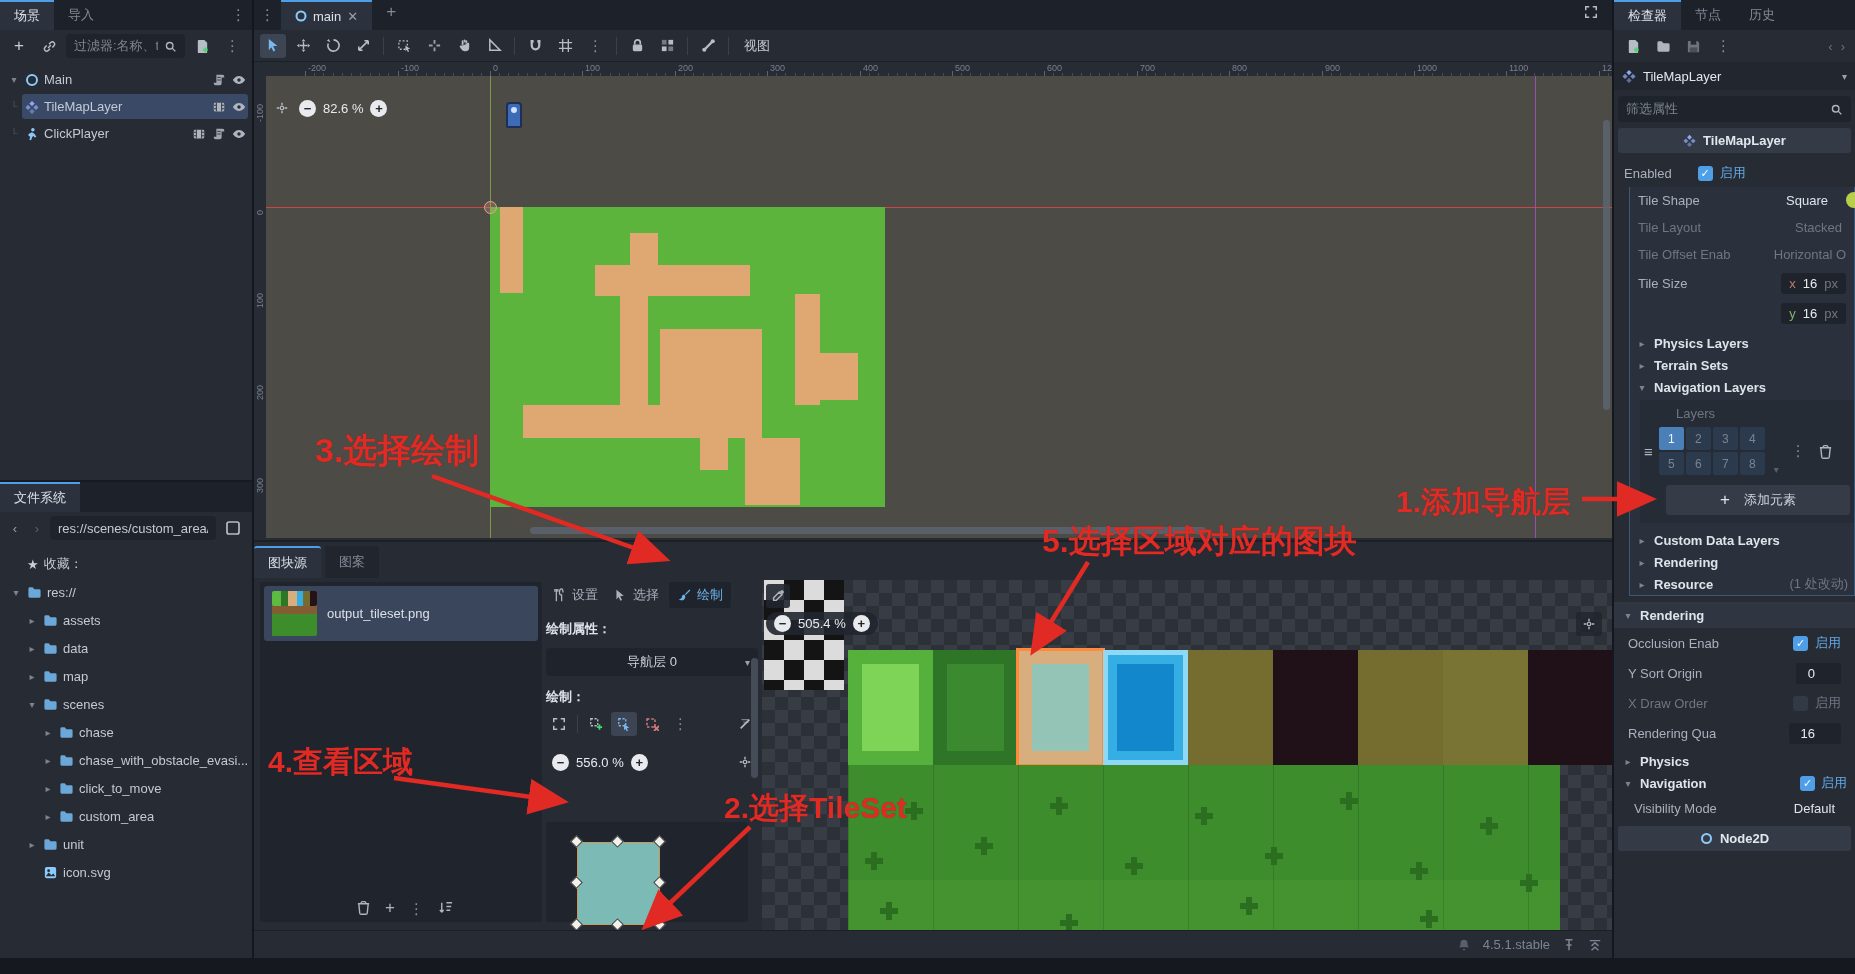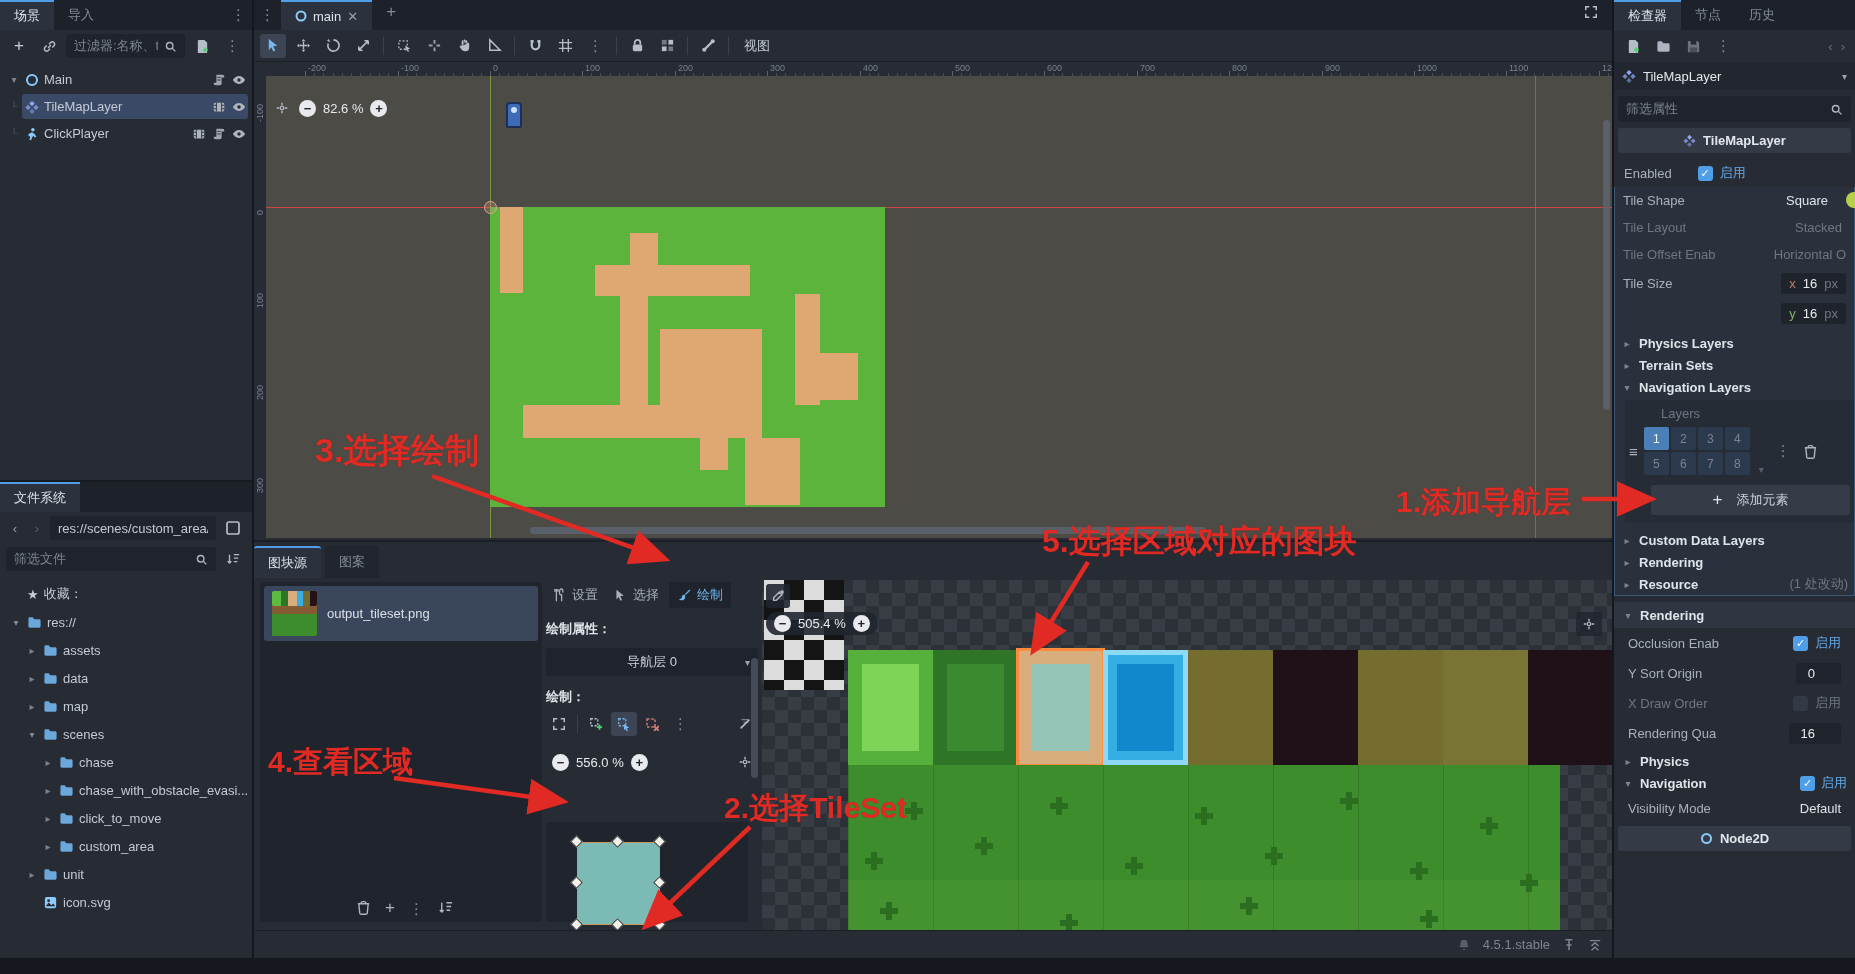--- a/index.html
+++ b/index.html
@@ -302,33 +302,20 @@
     </div>
     <div class="toolbar" style="height:32px">
       <span class="tbtn" style="width:18px;color:#9aa1ad">‹</span>
       <span class="tbtn" style="width:18px;color:#5b626d">›</span>
       <div class="input" style="flex:1;min-width:0;color:#c4cad4">
         <span class="ph">res://scenes/custom_area/</span>
       </div>
       <span class="tbtn">
           <svg width="14" height="14">
             <rect x="1" y="1" width="12" height="12" rx="2" fill="none" stroke="currentColor" stroke-width="1.7"></rect>
-          </svg>
-        </span>
-    </div>
-    <div class="toolbar" style="height:30px;background:transparent">
-      <div class="input" style="flex:1;min-width:0">
-        <span class="ph">筛选文件</span>
-        <svg width="13" height="13" class="icon">
-            <use href="#i-search"></use>
-          </svg>
-      </div>
-      <span class="tbtn">
-          <svg width="14" height="14">
-            <use href="#i-sort"></use>
           </svg>
         </span>
     </div>
     <div style="padding-top:6px" id="fs-tree">
         <div class="treerow" style="padding-left: 10px; height: 28px;">
           <span class="chev"></span>
           <span style="color: rgb(200, 205, 214);">★</span>
           <span style="white-space: nowrap; overflow: hidden;">收藏：</span>
         </div>
         <div class="treerow" style="padding-left: 10px; height: 28px;">
@@ -1006,21 +993,21 @@
 
     <div style="padding:4px 0 0 0;position:relative">
       <div style="display:flex;align-items:center;height:28px;padding:0 10px">
         <span class="proplabel">Enabled</span>
         <span style="margin-left:26px;display:flex;align-items:center;gap:7px">
           <span class="checkbox">✓</span>
           <span class="bluetxt">启用</span>
         </span>
       </div>
 
-      <div style="margin-left:0;border:1px solid #3d5877;border-top:none;background:#2b313c;position:relative">
+      <div style="margin-left:15px;border:1px solid #3d5877;border-top:none;background:#2b313c;position:relative">
         <div style="display:flex;align-items:center;height:27px;padding:0 8px;position:relative">
           <span class="proplabel">Tile Shape</span>
           <span style="margin-left:auto;margin-right:18px;color:#dfe4ea">Square</span>
           <span class="abs" style="right:-8px;top:5px;width:16px;height:16px;border-radius:50%;background:#b8cf4c"></span>
         </div>
         <div style="display:flex;align-items:center;height:27px;padding:0 8px">
           <span class="propgray">Tile Layout</span>
           <span class="propgray" style="margin-left:auto;margin-right:4px">Stacked</span>
         </div>
         <div style="display:flex;align-items:center;height:27px;padding:0 8px">
@@ -1127,21 +1114,21 @@
           <span>Physics</span>
         </div>
       <div class="grouprow" style="padding:0 8px">
           <span class="chev">▾</span>
           <span>Navigation</span>
         <span style="margin-left:auto;display:flex;align-items:center;gap:6px;font-weight:normal">
           <span class="checkbox">✓</span>
           <span class="bluetxt" style="white-space:nowrap">启用</span>
         </span>
       </div>
-      <div style="display:flex;align-items:center;height:28px;padding:0 14px">
+      <div style="display:flex;align-items:center;height:28px;padding:0 20px">
         <span class="proplabel">Visibility Mode</span>
         <span style="margin-left:auto;color:#dfe4ea">Default</span>
       </div>
       <div style="margin:4px;height:25px;background:#343b47;border-radius:3px;display:flex;align-items:center;justify-content:center;gap:7px">
         <svg width="13" height="13" style="color:#8ccafc">
             <circle cx="6.5" cy="6.5" r="4.5" fill="none" stroke="currentColor" stroke-width="2"></circle>
           </svg>
         <span class="sectionhdr">Node2D</span>
       </div>
     </div>

